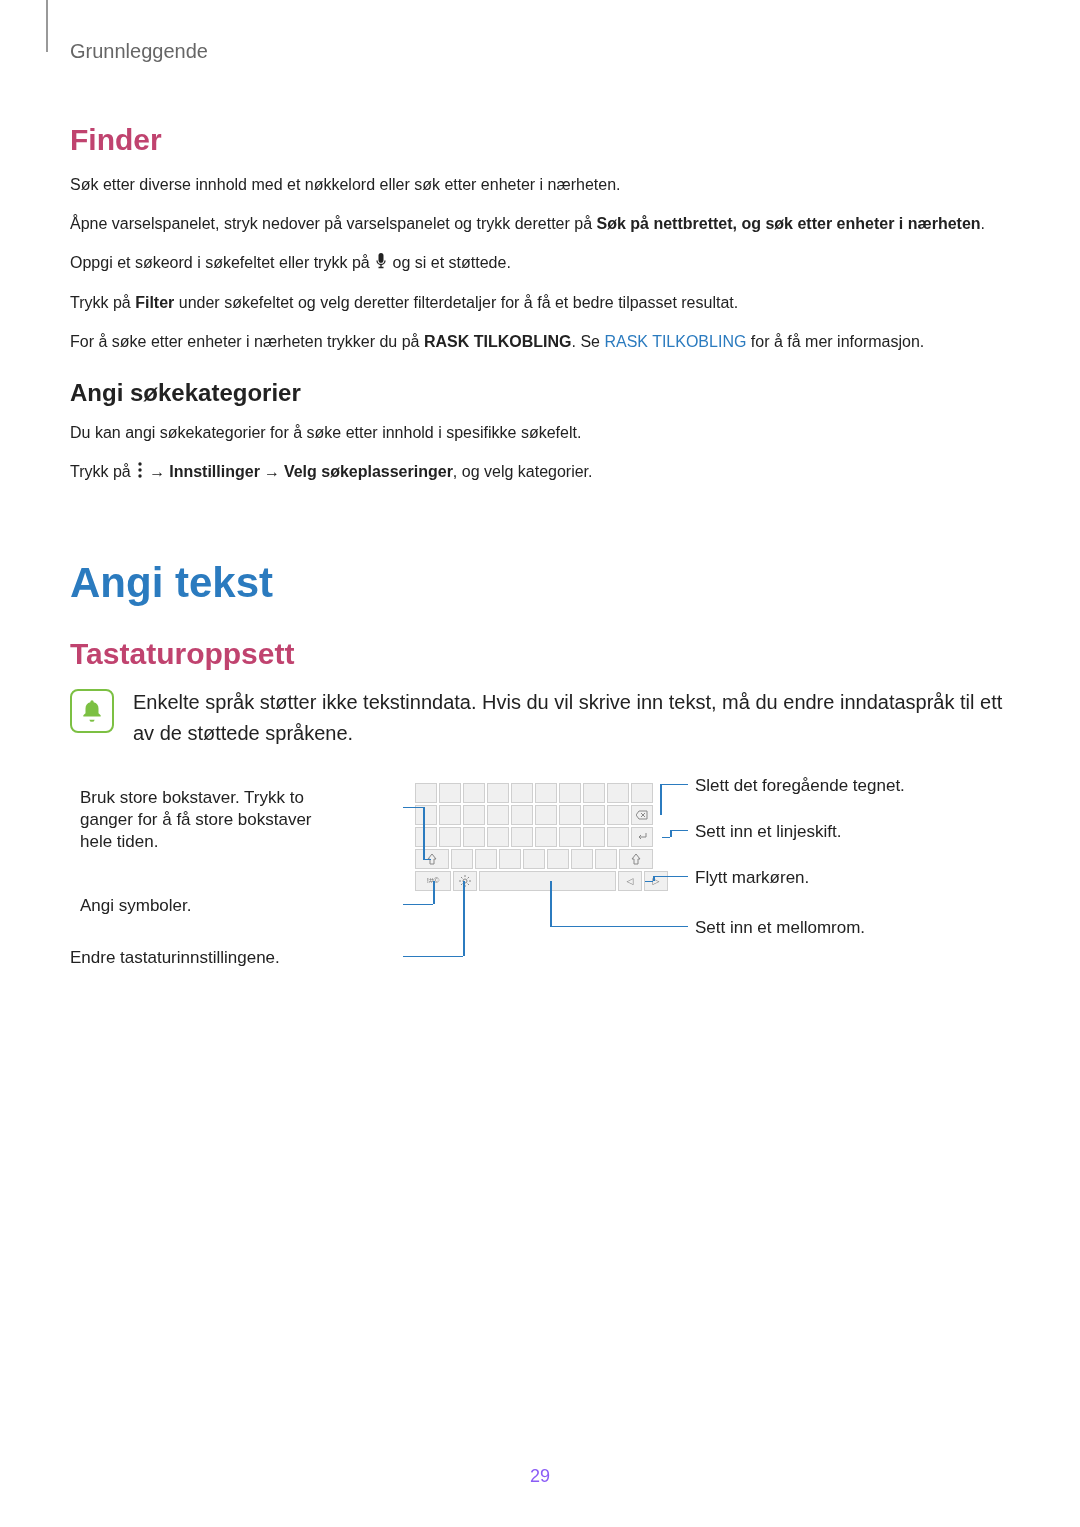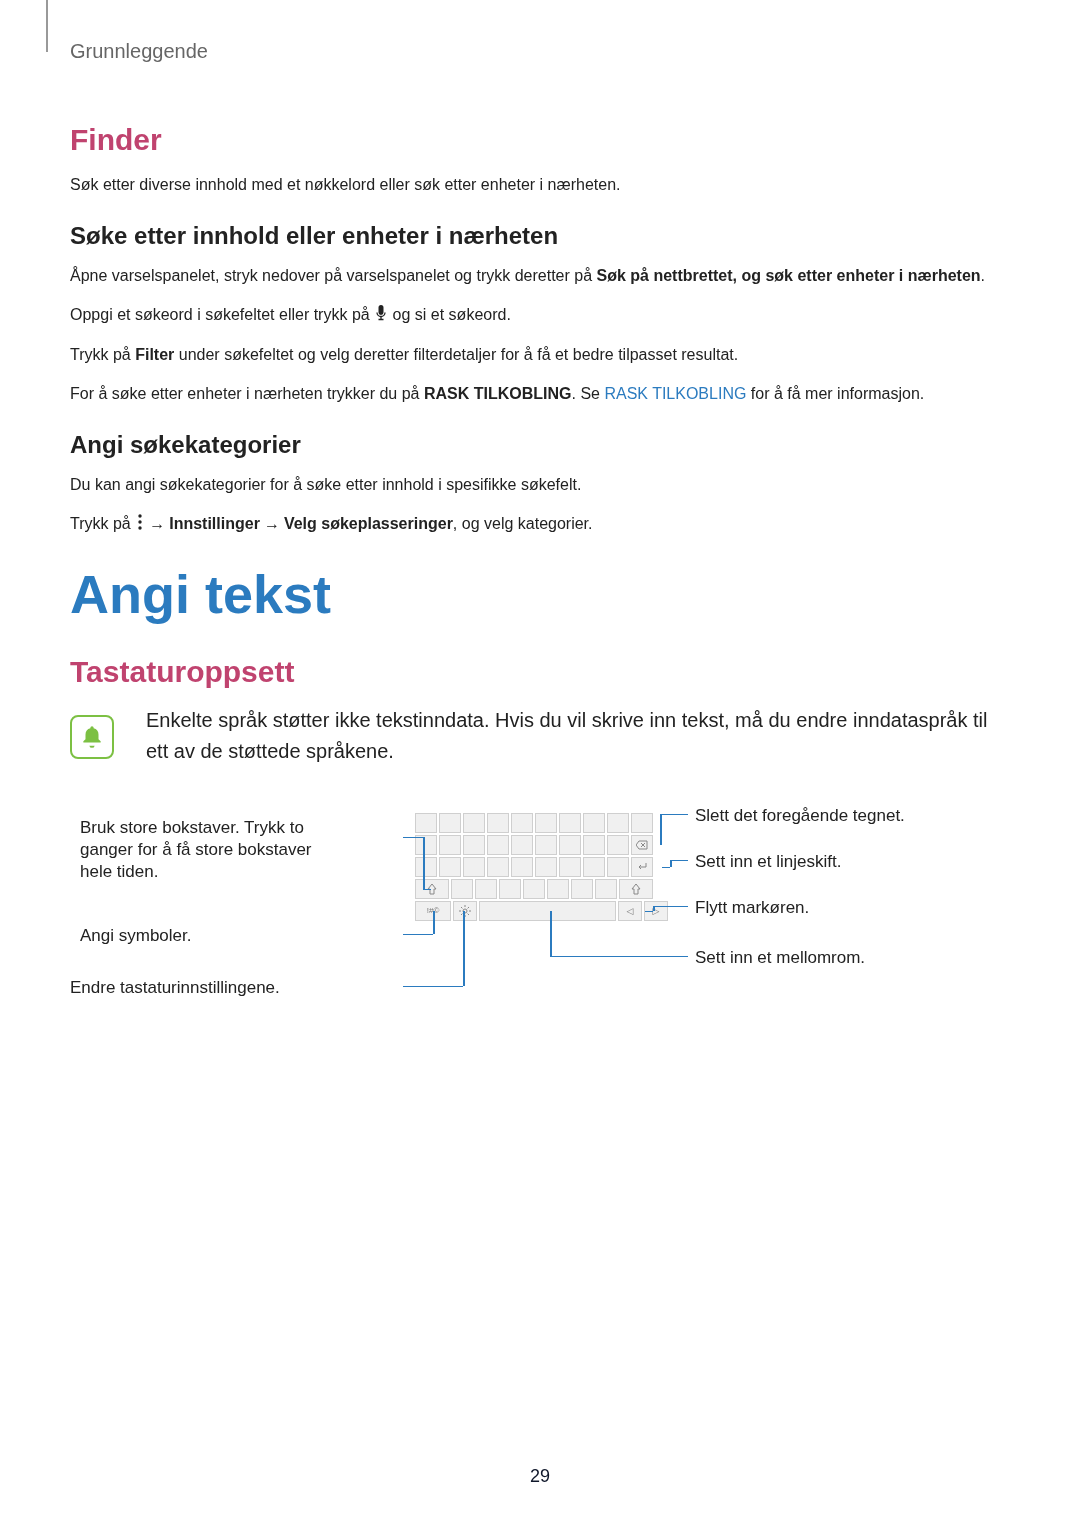--- a/index.html
+++ b/index.html
@@ -2,70 +2,69 @@
 <html><head>
 <meta charset="utf-8">
 <style>
   * { box-sizing: border-box; margin: 0; padding: 0; }
   html, body { width: 1080px; height: 1527px; background: #fff; font-family: Arial, Helvetica, sans-serif; }
   body { position: relative; }
   .left-rule { position: absolute; left: 46px; top: 0; width: 2px; height: 52px; background: #999; }
   .page { padding: 40px 70px 0 70px; }
   .breadcrumb { color: #666; font-size: 20px; margin-bottom: 60px; }
   .h2 { color: #c0436f; font-size: 30px; font-weight: bold; margin-bottom: 16px; }
-  .h1 { color: #2b7bbf; font-size: 54px; font-weight: bold; margin-top: 24px; margin-bottom: 30px; }
+  .h1 { color: #2b7bbf; font-size: 42px; font-weight: bold; margin-top: 72px; margin-bottom: 30px; }
   .h3 { color: #222; font-size: 24px; font-weight: bold; margin-top: 24px; margin-bottom: 14px; }
   .para { color: #222; font-size: 16px; line-height: 1.55; margin-bottom: 14px; }
   .para b { font-weight: bold; }
   .para .link { color: #2b7bbf; }
   .mic { display: inline-block; vertical-align: -2px; }
   .dots { display: inline-block; vertical-align: -2px; padding: 0 2px; }
   .arrow { padding: 0 4px; }
-  .note-row { display: flex; gap: 32px; align-items: center; margin-top: 8px; margin-bottom: 30px; }
+  .note-row { display: flex; gap: 19px; align-items: flex-start; margin-top: 8px; margin-bottom: 18px; }
   .note-icon { flex: 0 0 44px; height: 44px; border: 2px solid #7cc043; border-radius: 8px; display: flex; align-items: center; justify-content: center; margin-top: 2px; }
   .note-text { flex: 1; font-size: 20px; color: #222; line-height: 1.55; }
   .diagram { position: relative; width: 940px; height: 260px; margin-top: 10px; }
   .kb { position: absolute; left: 345px; top: 16px; width: 253px; }
   .kb-row { display: flex; gap: 2px; margin-bottom: 2px; }
   .key { background: #f0f0f0; border: 1px solid #cfcfcf; height: 20px; }
   .k10 { width: 22px; }
   .k15 { width: 34px; }
   .kspace { flex: 1; }
   .kb-row.r4 .k-sym { width: 36px; display:flex; align-items:center; justify-content:center; font-size:8px; color:#777;}
   .kb-row.r4 .k-gear { width: 24px; display:flex; align-items:center; justify-content:center;}
   .kb-row.r4 .k-arrow { width: 24px; display:flex; align-items:center; justify-content:center; font-size:9px; color:#777;}
   .callout { position: absolute; font-size: 17px; color: #222; line-height: 1.3; }
   .callout.left { text-align: left; width: 320px; }
   .callout.right { text-align: left; width: 320px; left: 625px; }
   .line-h { position: absolute; background: #2b7bbf; height: 1.5px; }
   .line-v { position: absolute; background: #2b7bbf; width: 1.5px; }
   .tick { position: absolute; background: #2b7bbf; width: 8px; height: 1.5px; }
-  .page-num { position: absolute; bottom: 40px; left: 0; width: 100%; text-align: center; color: #0f172a; font-size: 18px; }
+  .page-num { position: absolute; bottom: 40px; left: 0; width: 100%; text-align: center; color: #8b5cf6; font-size: 18px; }
 </style>
 </head>
 <body>
 
 <div class="left-rule"></div>
 
 <div class="page">
   <div class="breadcrumb">Grunnleggende</div>
 
   <div class="h2">Finder</div>
   <p class="para">Søk etter diverse innhold med et nøkkelord eller søk etter enheter i nærheten.</p>
 
-  <div class="h3">Søke etter innhold eller enheter i nærheten</div>
   <p class="para">
     <span>Åpne varselspanelet, stryk nedover på varselspanelet og trykk deretter på </span><b>Søk på nettbrettet, og søk etter enheter i nærheten</b><span>.</span>
   </p>
   <p class="para">
     <span>Oppgi et søkeord i søkefeltet eller trykk på </span><span class="mic"><svg width="14" height="18" viewBox="0 0 14 18">
           <path d="M7 1a2.5 2.5 0 0 0-2.5 2.5v5a2.5 2.5 0 0 0 5 0v-5A2.5 2.5 0 0 0 7 1z" fill="#222"></path>
           <path d="M3 8.5a4 4 0 0 0 8 0" stroke="#222" stroke-width="1.3" fill="none"></path>
           <path d="M7 12.5v3M4.5 15.5h5" stroke="#222" stroke-width="1.3"></path>
-        </svg></span><span> og si et søkeord.</span>
+        </svg></span><span> og si et støttede.</span>
   </p>
   <p class="para">
     <span>Trykk på </span><b>Filter</b><span> under søkefeltet og velg deretter filterdetaljer for å få et bedre tilpasset resultat.</span>
   </p>
   <p class="para">
     <span>For å søke etter enheter i nærheten trykker du på </span><b>RASK TILKOBLING</b><span>. Se </span><span class="link">RASK TILKOBLING</span><span> for å få mer informasjon.</span>
   </p>
 
   <div class="h3">Angi søkekategorier</div>
   <p class="para">Du kan angi søkekategorier for å søke etter innhold i spesifikke søkefelt.</p>

